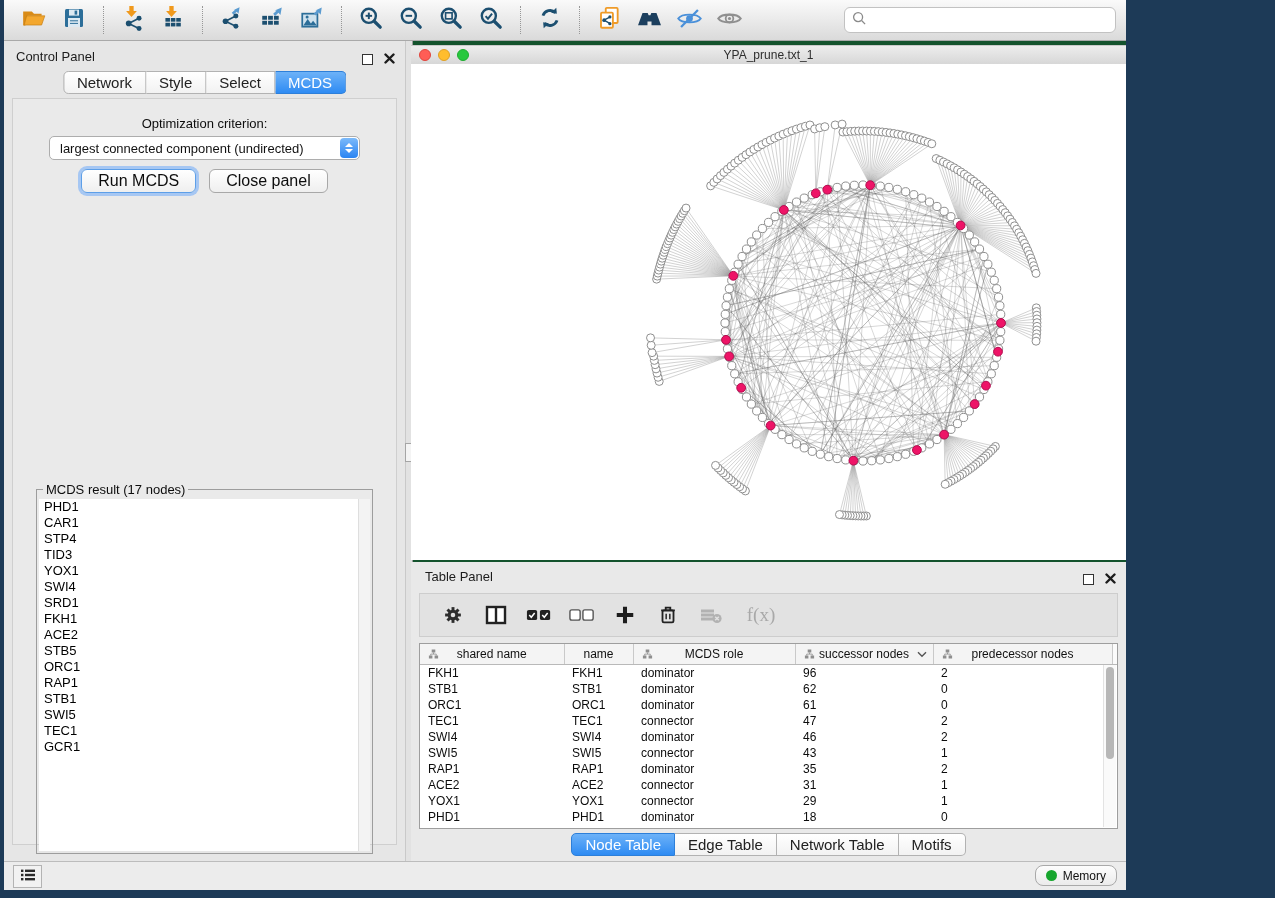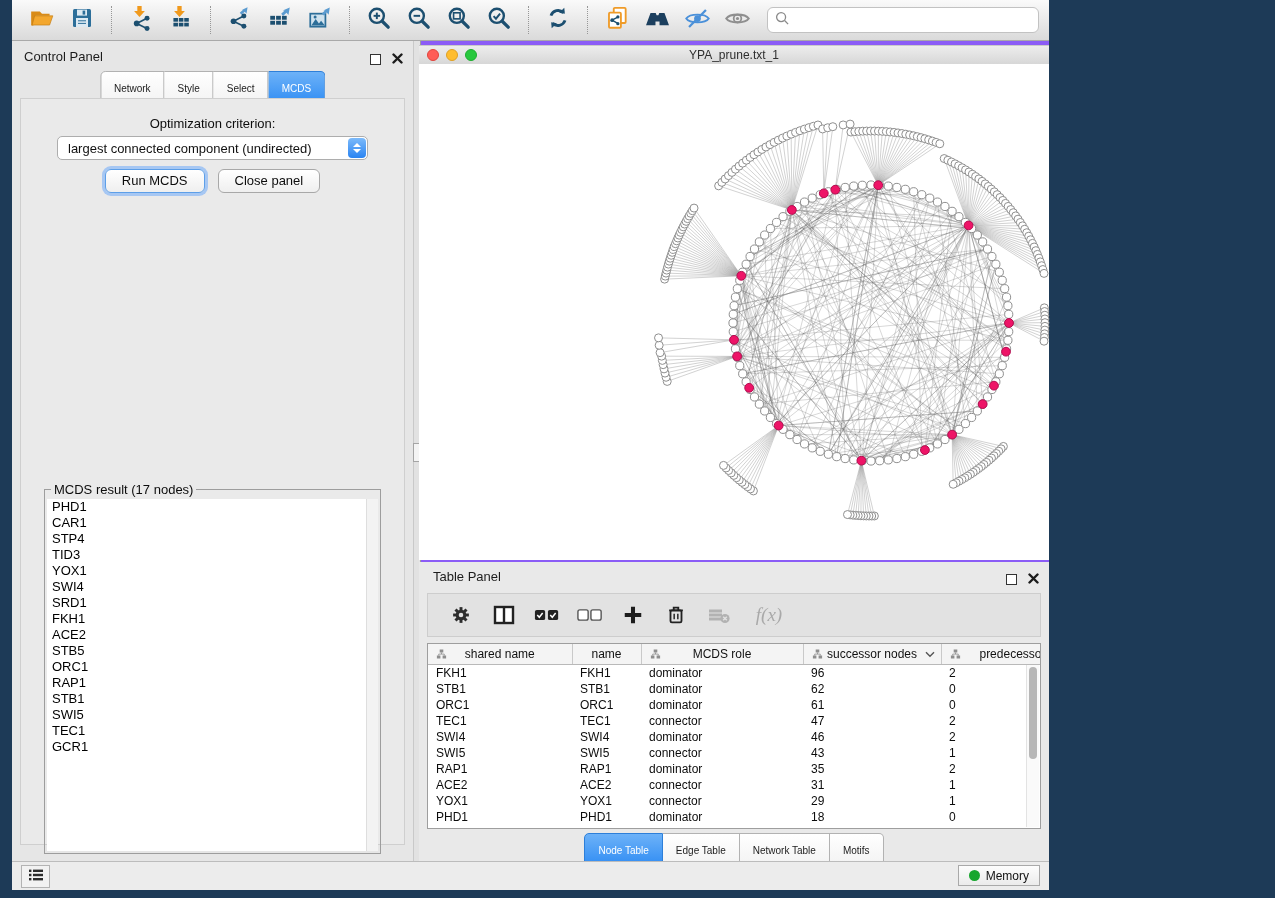--- a/index.html
+++ b/index.html
@@ -1,52 +1,52 @@
 <!DOCTYPE html>
 <html><head>
 <meta charset="utf-8">
 <style>
   html,body{margin:0;padding:0}
   body{width:1275px;height:898px;position:relative;overflow:hidden;
        background:#1d3a57;font-family:"Liberation Sans",sans-serif;color:#111;
        -webkit-font-smoothing:antialiased}
-  .app{position:absolute;left:12px;top:0;width:1037px;height:890px;background:#8b5cf6}
+  .app{position:absolute;left:4px;top:0;width:1122px;height:890px;background:#14532d}
 
   
   .toolbar{position:absolute;left:0;top:0;right:0;height:41px;box-sizing:border-box;
     background:linear-gradient(#fafafa,#dadada);border-bottom:1px solid #a9a9a9;
     display:flex;align-items:center;padding:0 10px}
   .tbtn{width:34px;height:34px;display:flex;align-items:center;justify-content:center;flex:0 0 auto;margin:0 3px}
   .tsep{width:0;height:28px;border-left:1px dotted #979797;margin:0 9px;flex:0 0 auto}
   .search{margin-left:auto;width:272px;height:26px;background:#fff;border:1px solid #c2c2c2;
     border-radius:6px;display:flex;align-items:center;padding:0 7px;box-sizing:border-box}
   .search input{border:none;outline:none;flex:1;font-size:13px;background:transparent;margin-left:6px;font-family:inherit}
 
   
   .control-panel{position:absolute;left:0;top:41px;width:401px;bottom:28px;background:#e6e6e6}
   .panel-title{position:absolute;left:12px;top:8px;font-size:13px;color:#1c1c1c}
   .win-btns{position:absolute;right:10px;top:9px;display:flex;gap:11px;align-items:center}
   .float-ic{width:9px;height:9px;border:1.7px solid #333;display:inline-block;background:#fff}
   .seg-row{display:flex}
-  .seg{font-size:10px;line-height:17px;padding:8px 13px;background:linear-gradient(#ffffff,#f2f2f2);
+  .seg{font-size:15px;line-height:17px;padding:2px 13px;background:linear-gradient(#ffffff,#f2f2f2);
     border:1px solid #b2b2b2;border-left:none;color:#222;white-space:nowrap}
   .seg:first-child{border-left:1px solid #b2b2b2;border-radius:5px 0 0 5px}
   .seg:last-child{border-radius:0 5px 5px 0}
   .seg.active{background:linear-gradient(#6db2f8,#2e8bf3);color:#fff;border-color:#2d7fd9}
   .cp-tabs{position:absolute;top:30px;left:50%;transform:translateX(-50%)}
   .cp-content{position:absolute;left:8px;right:8px;top:57px;bottom:17px;background:#eaeaea;border:1px solid #cfcfcf}
   .opt-label{position:absolute;top:17px;width:100%;text-align:center;font-size:13px;color:#0d0d0d}
   .dropdown{position:absolute;left:36px;right:36px;top:37px;height:24px;background:#fff;border:1px solid #adadad;
     border-radius:5px;font-size:13px;display:flex;align-items:center;padding-left:10px;box-sizing:border-box}
   .stepper{position:absolute;right:1px;top:1px;bottom:1px;width:18px;border-radius:4px;
     background:linear-gradient(#7cbafa,#2a84f2);display:flex;flex-direction:column;align-items:center;justify-content:center;gap:2px}
   .tri-up{width:0;height:0;border-left:4px solid transparent;border-right:4px solid transparent;border-bottom:4px solid #fff}
   .tri-down{width:0;height:0;border-left:4px solid transparent;border-right:4px solid transparent;border-top:4px solid #fff}
   .btn-row{position:absolute;top:70px;width:100%;display:flex;justify-content:center;gap:13px}
-  .btn{font-size:13px;line-height:16px;padding:3px 16px;background:linear-gradient(#ffffff,#efefef);
+  .btn{font-size:16px;line-height:16px;padding:3px 16px;background:linear-gradient(#ffffff,#efefef);
     border:1px solid #a8a8a8;border-radius:6px;color:#0d0d0d;white-space:nowrap}
   .btn.focus{box-shadow:0 0 0 3px rgba(110,170,250,.55);border-color:#5d9fe8}
   fieldset.mcds{position:absolute;left:6px;right:6px;top:366px;height:372px;border:1px solid #9d9d9d;
     margin:17px;padding:2px;background:transparent;box-sizing:border-box}
   fieldset.mcds legend{font-size:13px;margin-left:4px;padding:0 3px;color:#0d0d0d}
   .mcds-list{position:relative;width:100%;height:100%;background:#fff;overflow:hidden;box-sizing:border-box}
   .mcds-track{position:absolute;right:0;top:0;bottom:0;width:11px;background:#f3f3f3;border-left:1px solid #dedede}
   .mcds-item{font-size:13px;line-height:16px;padding-left:5px;color:#000}
 
   
@@ -80,21 +80,21 @@
   .attr-ic{position:absolute;left:8px;top:5px}
   .sort-ic{position:absolute;right:6px;top:7px}
   .vscroll{position:absolute;right:1px;top:21px;bottom:1px;width:12px;background:#fafafa;border-left:1px solid #e3e3e3}
   .vthumb{position:absolute;left:2px;top:2px;width:8px;height:92px;border-radius:4px;background:#b7b7b7}
   .tp-tabs{position:absolute;top:271px;left:0;right:0;display:flex;justify-content:center}
 
   
   .statusbar{position:absolute;left:0;right:0;bottom:0;height:28px;background:#ececec;border-top:1px solid #bcbcbc}
   .list-btn{position:absolute;left:9px;top:3px;width:27px;height:21px;border:1px solid #b3b3b3;background:#f2f2f2;
     display:flex;align-items:center;justify-content:center}
-  .memory-btn{position:absolute;right:9px;top:3px;height:21px;border:1px solid #a9a9a9;border-radius:0;
+  .memory-btn{position:absolute;right:9px;top:3px;height:21px;border:1px solid #a9a9a9;border-radius:8px;
     background:linear-gradient(#fdfdfd,#ebebeb);display:flex;align-items:center;gap:6px;padding:0 10px;font-size:12px;box-sizing:border-box}
   .memory-dot{width:11px;height:11px;border-radius:50%;background:#17a62e}
 
   svg.net line.chord{stroke:#5a5a5a;stroke-opacity:.34;stroke-width:.7}
   svg.net line.fan{stroke:#9a9a9a;stroke-opacity:.75;stroke-width:.6}
 </style>
 </head>
 <body>
 
 <div class="app">
@@ -1168,21 +1168,21 @@
             <svg width="24" height="24" viewBox="0 0 24 24">
               <g fill="#b2b2b2">
                 <rect x="2" y="6.5" width="13" height="3"></rect>
                 <rect x="2" y="10.5" width="13" height="3"></rect>
                 <rect x="2" y="14.5" width="13" height="3"></rect>
               </g>
               <circle cx="18" cy="15.5" r="4.6" fill="#b2b2b2"></circle>
               <path d="M16.2 13.7l3.6 3.6M19.8 13.7l-3.6 3.6" stroke="#e2e2e2" stroke-width="1.4"></path>
             </svg>
           </span>
-        <span class="ticon" style="width:40px;font-family:'Liberation Serif',serif;font-style:italic;font-size:19px;color:#a9a9a9">f(x)</span>
+        <span class="ticon" style="width:40px;font-family:'Liberation Serif',serif;font-size:19px;color:#a9a9a9">f(x)</span>
       </div>
 
       <div class="tp-table">
         <table class="grid">
           <colgroup>
               <col style="width:144px">
               <col style="width:69px">
               <col style="width:162px">
               <col style="width:138px">
               <col style="width:179px">

